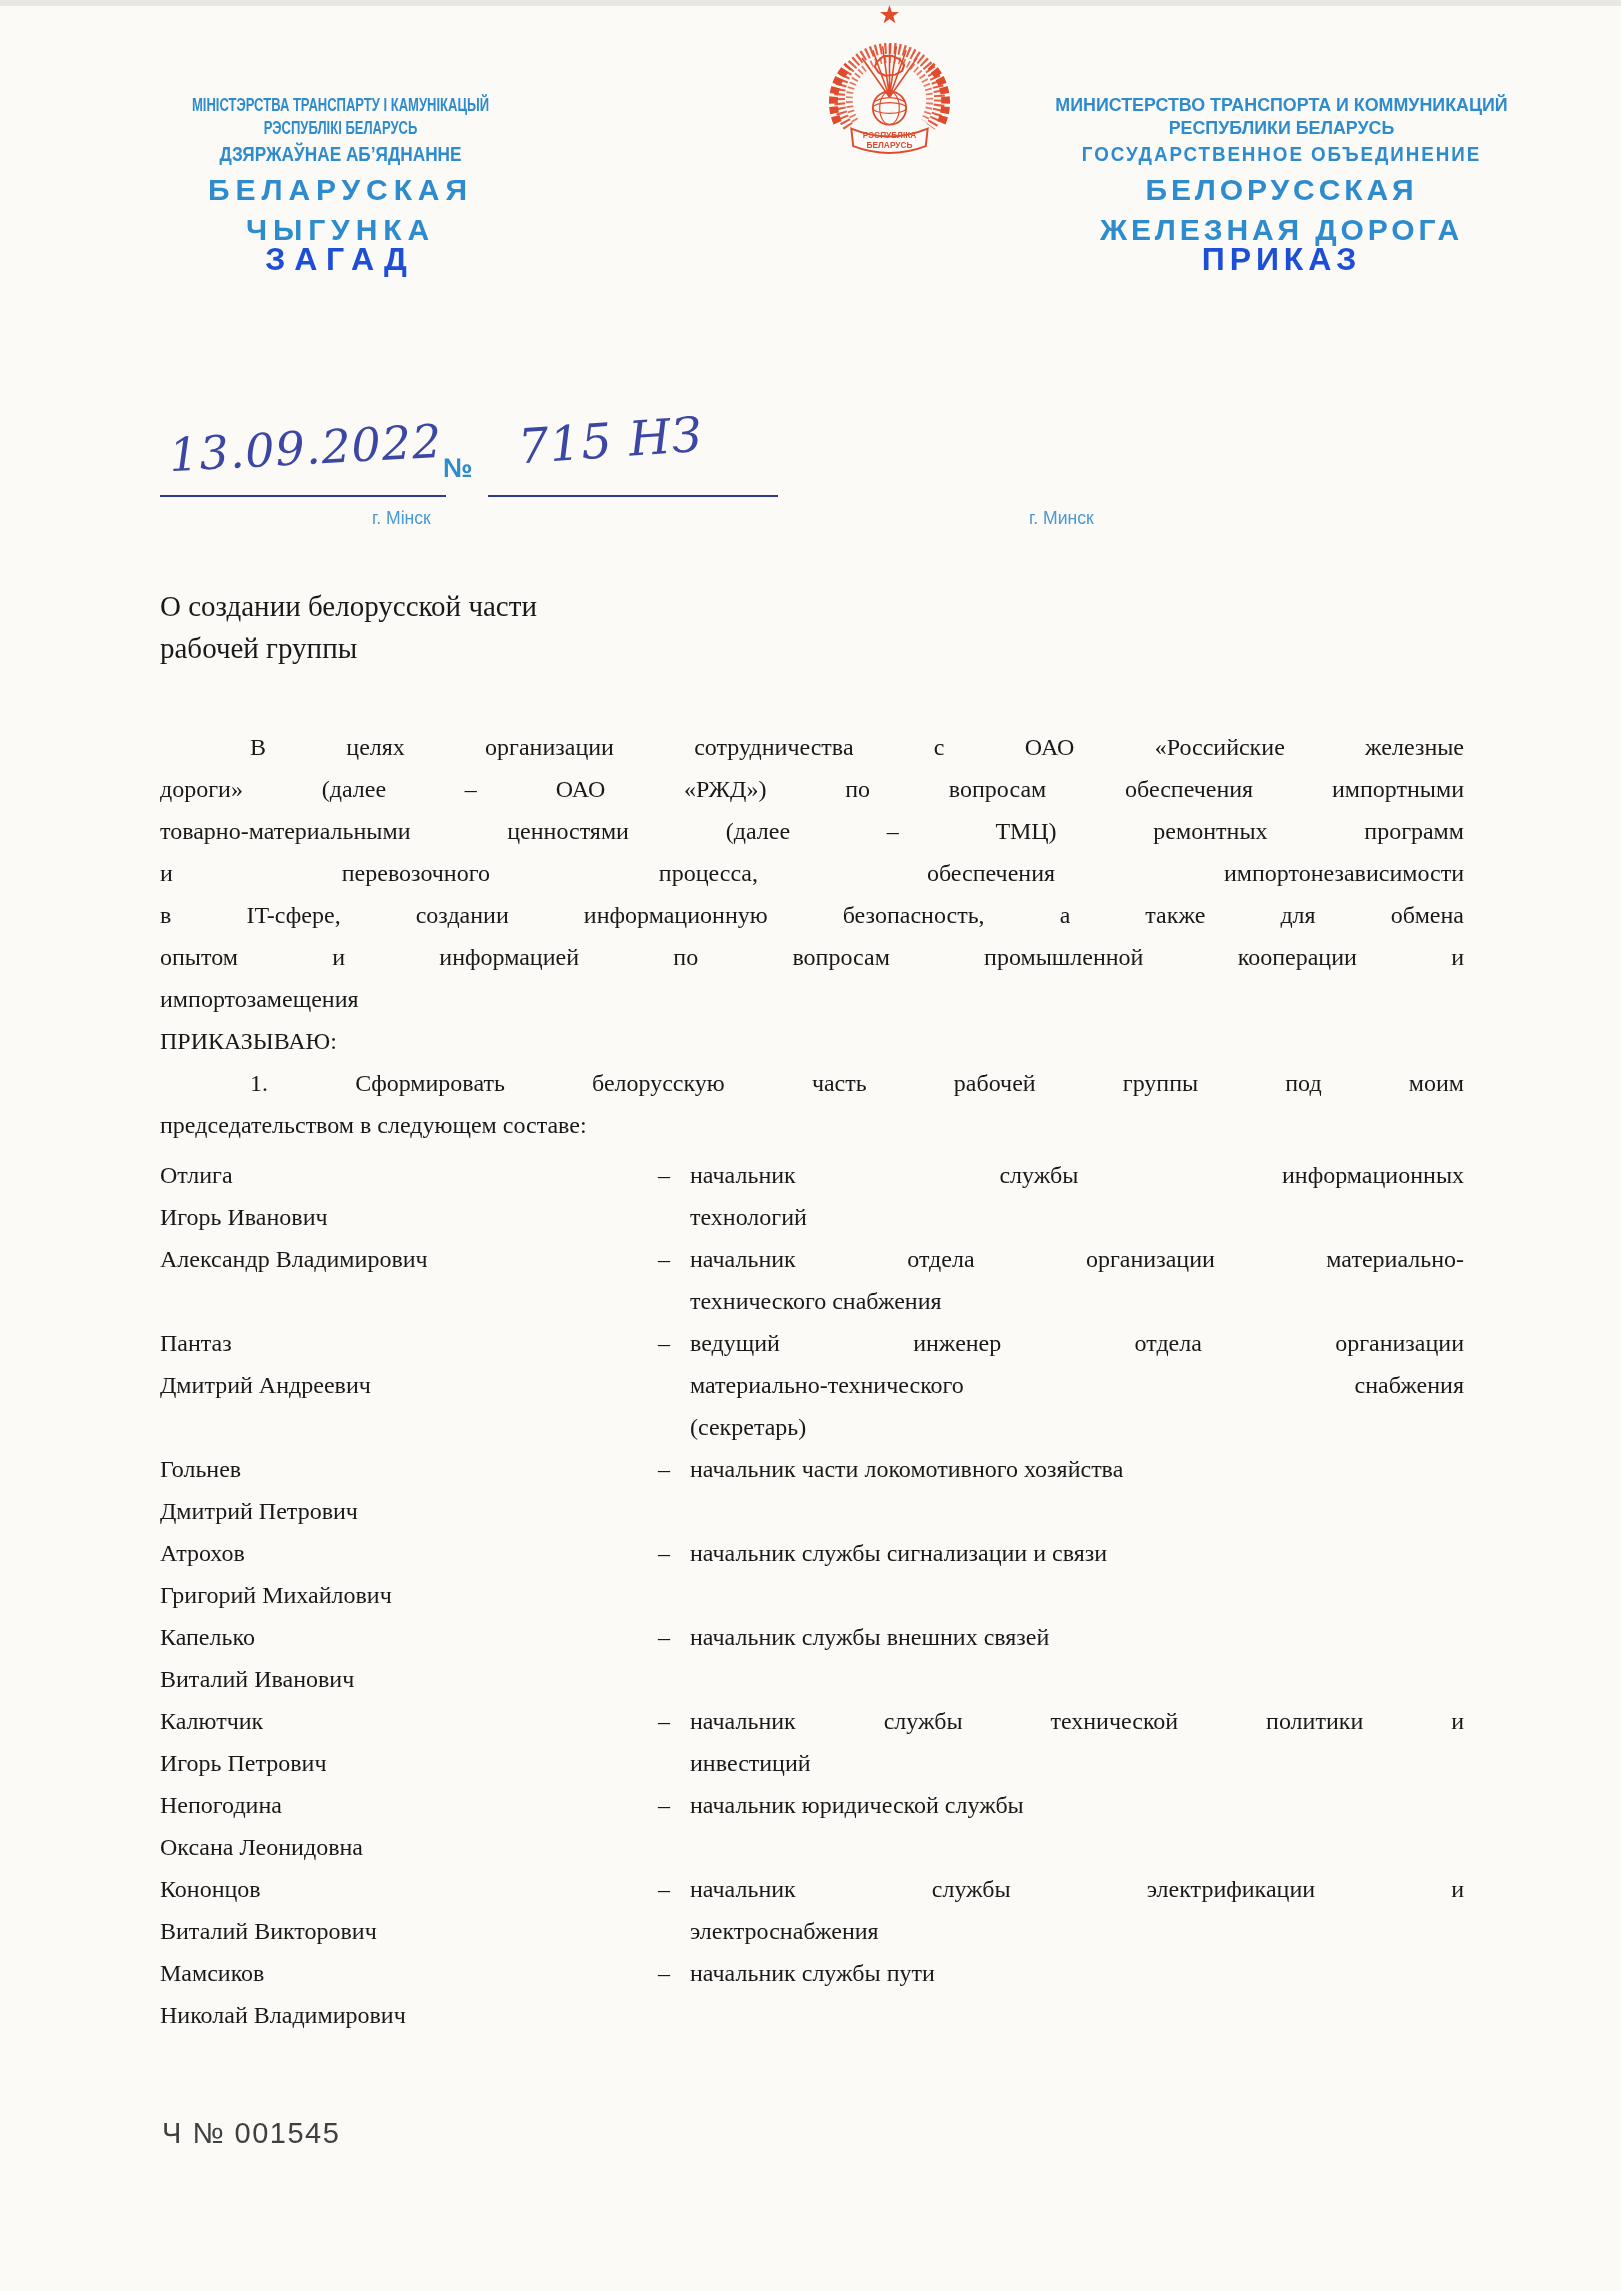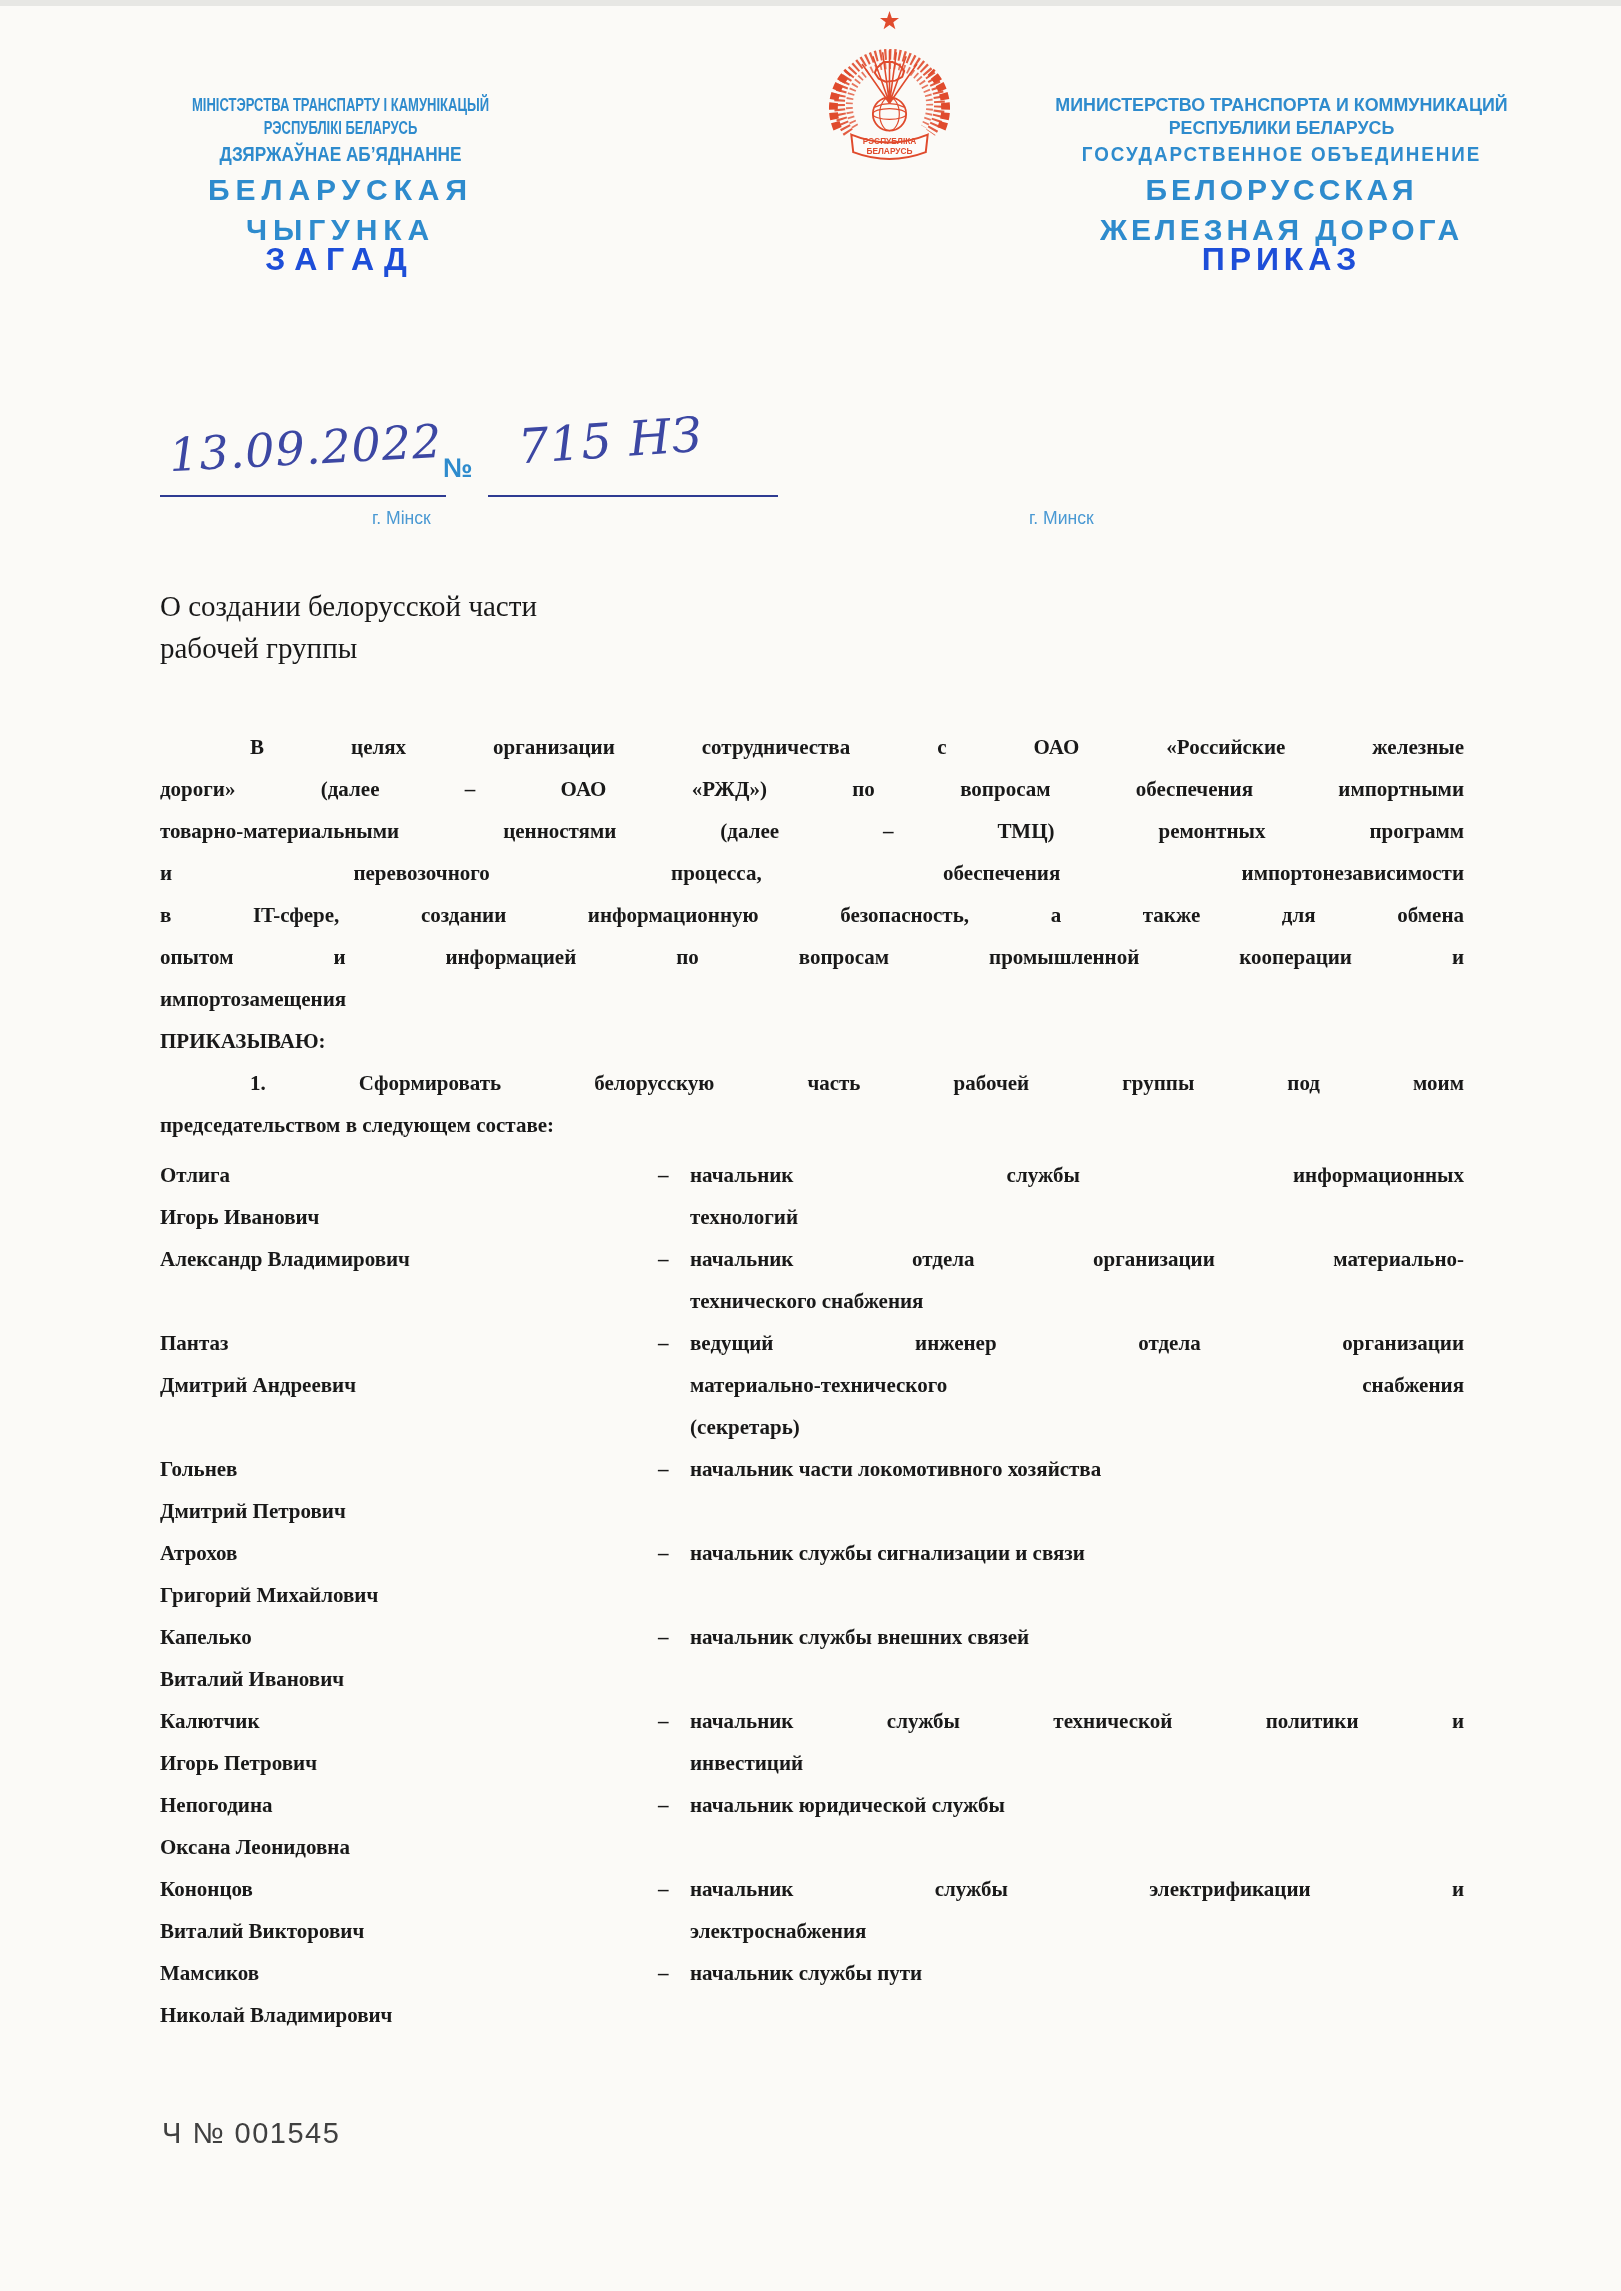--- a/index.html
+++ b/index.html
@@ -4,21 +4,21 @@
 <style>
   html,body { margin:0; padding:0; background:#888; }
   .page {
     position:relative; width:1621px; height:2292px; margin:0 auto;
     background:#fbfaf7; overflow:hidden;
     font-family:"Liberation Serif", serif; color:#191919;
   }
   .scan-edge { position:absolute; left:0; top:0; width:1621px; height:5.9px; background:#e2e2de; opacity:.8; }
 
   
-  .emblem { position:absolute; left:816px; top:9px; width:147px; height:159px; }
+  .emblem { position:absolute; left:816px; top:3px; width:147px; height:159px; }
   .hdr {
     position:absolute; top:94px; text-align:center;
     color:#2e8bcd; font-family:"Liberation Sans", sans-serif; font-weight:bold;
   }
   .hdr-left  { left:125px; width:431px; }
   .hdr-right { left:1017px; width:529px; }
   .ministry { font-size:18.6px; line-height:22.5px; transform-origin:center top; }
   .hdr-left  .ministry { transform:scaleX(.70); }
   .hdr-right .ministry { transform:scaleX(.96); }
   .assoc { font-size:19.6px; line-height:23.5px; margin-top:3.9px; transform-origin:center top; }
@@ -43,21 +43,21 @@
   .hw-num  { left:518px; top:412px; font-size:48px; transform:rotate(-4deg); }
   .no-sign { position:absolute; left:443px; top:453px; font-size:26.5px; font-weight:bold;
              color:#2e8bcd; font-family:"Liberation Sans", sans-serif; }
   .rule { position:absolute; top:495px; height:0; border-top:2px solid #2e3b92; }
   .rule-1 { left:160px; width:286px; }
   .rule-2 { left:488px; width:290px; }
 
   
   .subject { position:absolute; left:160px; top:585px; font-size:29px; line-height:42px; }
   .body-flow { position:absolute; left:160px; top:726px; width:1304px;
-               font-size:21px; line-height:42px;font-weight:bold; }
+               font-size:24px; line-height:42px; }
   .jline { text-align:left; }
   .jline.stretch { text-align:justify; text-align-last:justify; }
   .para .jline:first-child,
   .item1 .jline:first-child { text-indent:90px; }
   .members { margin-top:7.8px; }
   .member-row { display:flex; align-items:flex-start; }
   .member-name { width:498px; flex:none; }
   .member-pos { flex:1; display:flex; }
   .dash-cell { width:32px; flex:none; }
   .pos-lines { flex:1; }

